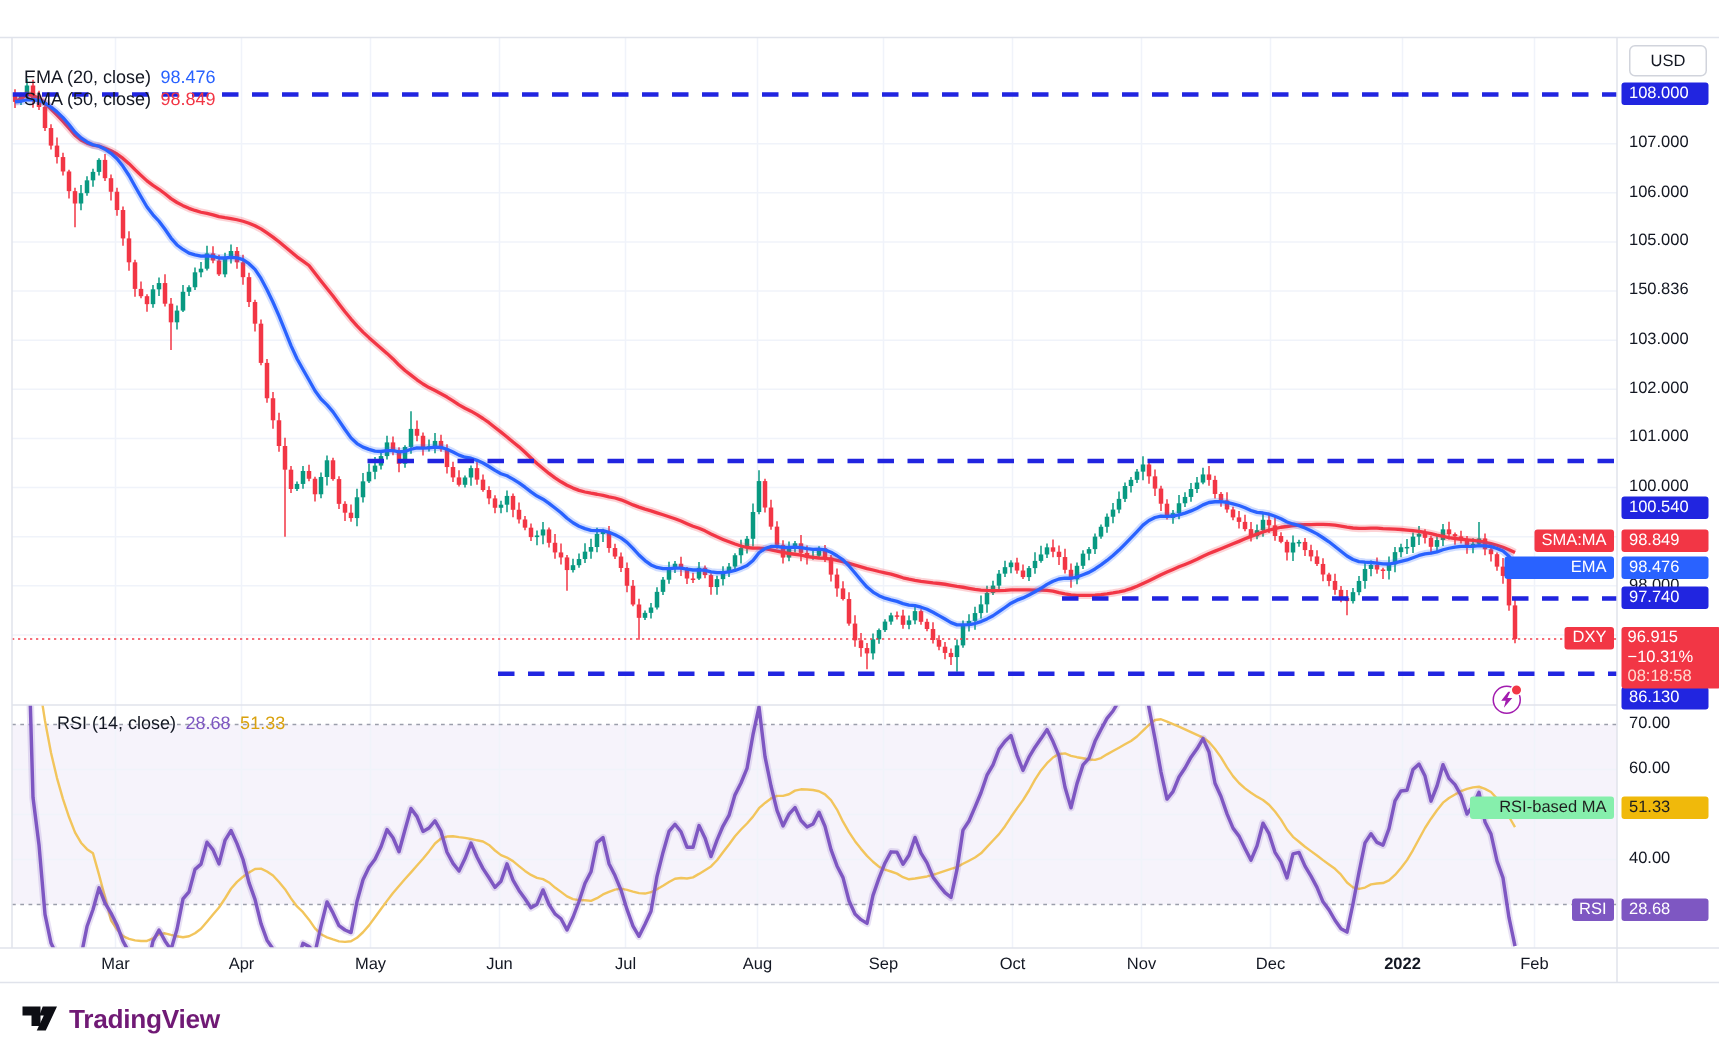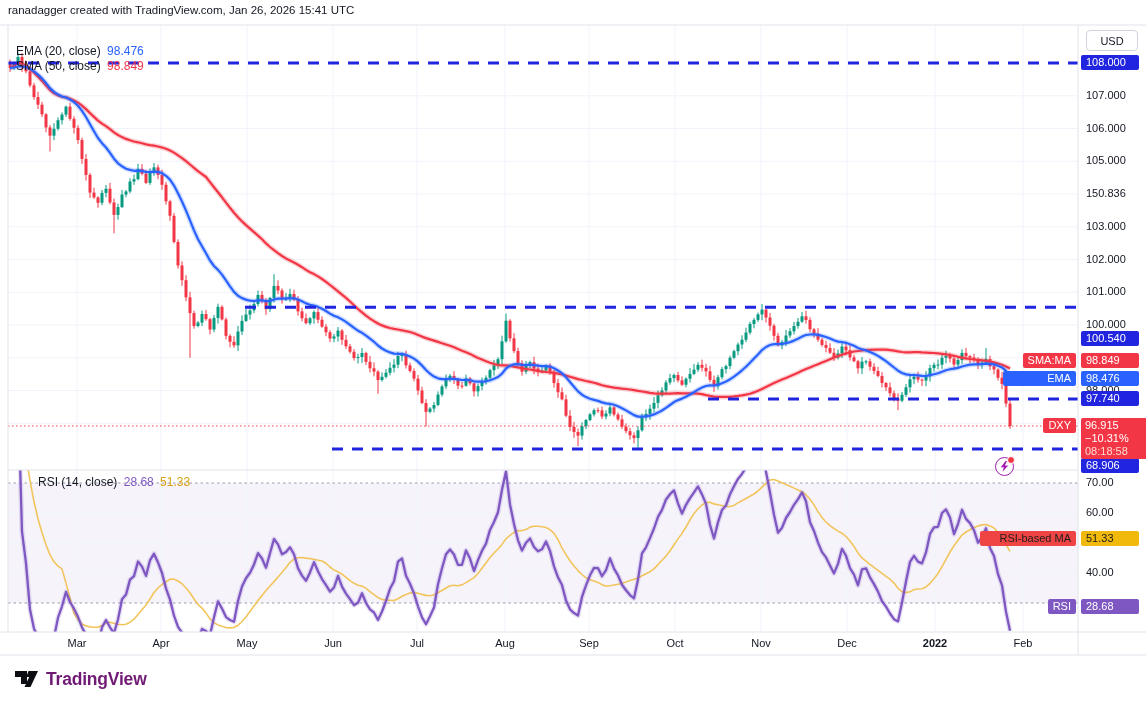--- a/index.html
+++ b/index.html
@@ -25,21 +25,20 @@
        border-radius:50%;z-index:4;background:rgba(255,255,255,.85);display:flex;align-items:center;justify-content:center;}
   .alert-ic .dot{position:absolute;right:-2px;top:-2px;width:6px;height:6px;border-radius:50%;
        background:#f23645;border:1px solid #fff;}
   .footer{position:absolute;left:14px;top:668px;display:flex;align-items:center;z-index:3;}
   .footer .brand{font-size:17.5px;font-weight:800;color:#701a75;margin-left:7px;letter-spacing:-0.2px;}
 </style>
 </head>
 <body>
 
 <div id="app">
-  <div class="hdr">ranadagger created with TradingView.com, Jan 26, 2026 15:41 UTC</div>
 
   <svg id="plot" width="1146" height="703">
       <defs>
         <clipPath id="mainClip">
           <rect x="8" y="25" width="1070" height="445"></rect>
         </clipPath>
         <clipPath id="rsiClip">
           <rect x="8" y="470" width="1070" height="162"></rect>
         </clipPath>
       </defs>
@@ -624,33 +623,33 @@
       <div class="tick" style="top: 252.5px;">102.000</div>
       <div class="tick" style="top: 285.25px;">101.000</div>
       <div class="tick" style="top: 318px;">100.000</div>
       <div class="tick" style="top: 383.5px;">98.000</div>
       <div class="tick" style="top: 476px;">70.00</div>
       <div class="tick" style="top: 506px;">60.00</div>
       <div class="tick" style="top: 566px;">40.00</div>
       <div class="chip" style="top: 55px; background: rgb(33, 37, 224);">108.000</div>
       <div class="chip" style="top: 299.315px; background: rgb(33, 37, 224); margin-top: 32px;">100.540</div>
       <div class="chip" style="top: 391.015px; background: rgb(33, 37, 224);">97.740</div>
-      <div class="chip" style="top: 458.123px; background: rgb(33, 37, 224);">68.906</div>
+      <div class="chip" style="top: 458.123px; background: rgb(33, 37, 224);">86.130</div>
       <div class="chip" style="top: 352.695px; background: rgb(242, 54, 69);">98.849</div>
       <div class="tag" style="top: 352.695px; background: rgb(242, 54, 69);">SMA:MA</div>
       <div class="chip" style="top: 370.911px; background: rgb(41, 98, 255);">98.476</div>
       <div class="tag" style="top: 370.911px; background: rgb(41, 98, 255); padding-left: 44px;">EMA</div>
       <div class="dxy-box" style="top: 418.034px; background: rgb(242, 54, 69);">
         <div style="color: rgb(255, 255, 255);">96.915</div>
         <div style="color: rgb(255, 255, 255);">−10.31%</div>
         <div style="color: rgb(255, 217, 207);">08:18:58</div>
       </div>
       <div class="tag" style="top: 418.034px; background: rgb(242, 54, 69);">DXY</div>
       <div class="chip" style="top: 531.01px; background: rgb(240, 185, 11); color: rgb(30, 30, 30);">51.33</div>
-      <div class="tag" style="top: 531.01px; background: #ef4444; color: rgb(30, 30, 30); padding-left: 19px;">RSI-based MA</div>
+      <div class="tag" style="top: 531.01px; background: #86efac; color: rgb(30, 30, 30); padding-left: 19px;">RSI-based MA</div>
       <div class="chip" style="top: 598.96px; background: rgb(126, 87, 194);">28.68</div>
       <div class="tag" style="top: 598.96px; background: rgb(126, 87, 194);">RSI</div>
     </div>
   <div id="time-layer">
       <div class="tlabel" style="left: 77px;">Mar</div>
       <div class="tlabel" style="left: 161px;">Apr</div>
       <div class="tlabel" style="left: 247px; text-align: right;">May</div>
       <div class="tlabel" style="left: 333px;">Jun</div>
       <div class="tlabel" style="left: 417px;">Jul</div>
       <div class="tlabel" style="left: 505px;">Aug</div>

